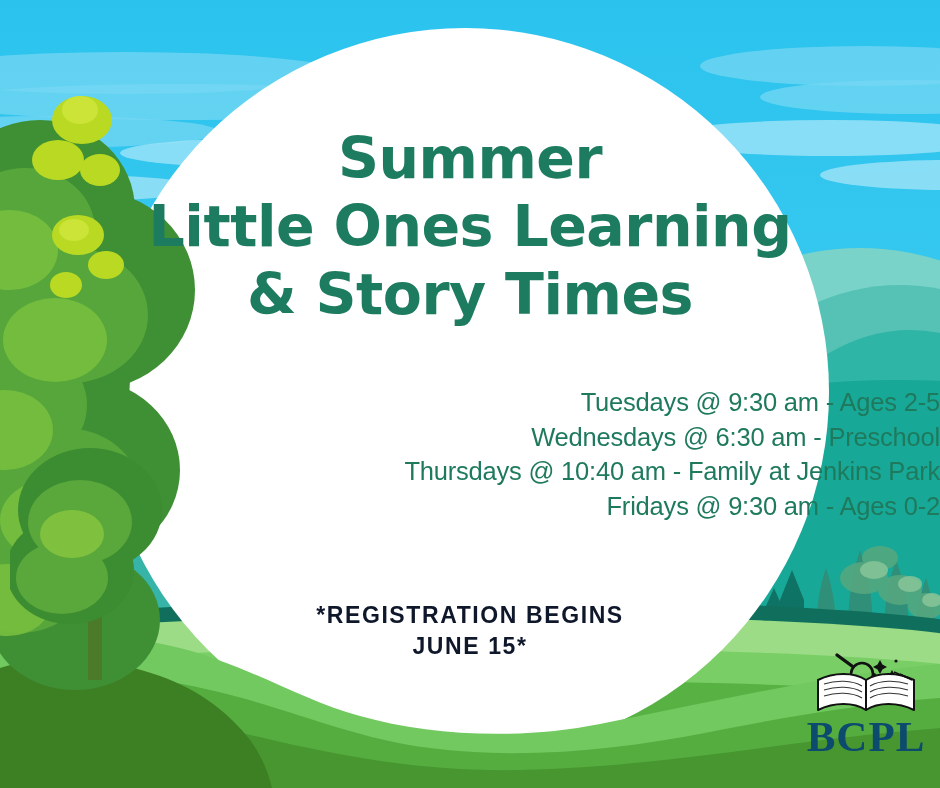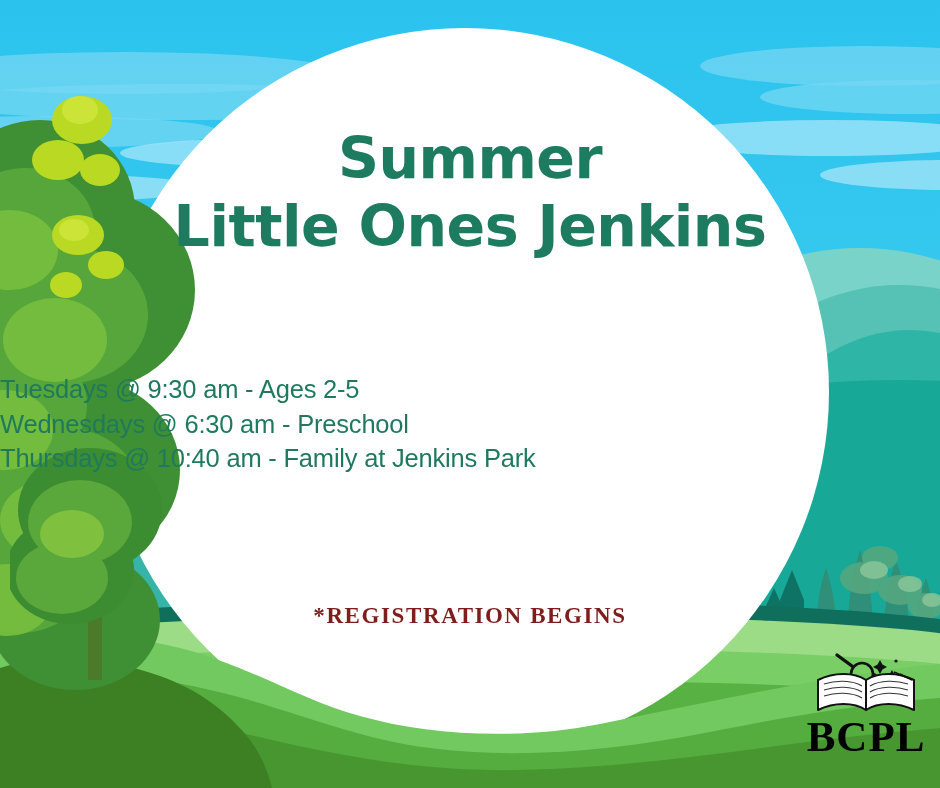--- a/index.html
+++ b/index.html
@@ -75,40 +75,40 @@
     font-size: 57px;
     line-height: 68px;
     letter-spacing: -0.5px;
   }
   .title .l1 { font-size: 57px; display:block; }
   .title .l2 { font-size: 57px; display:block; }
   .title .l3 { font-size: 57px; display:block; }
 
   .schedule {
     position: absolute;
-    top: 372px;
-    left: 0;
-    width: 940px;
-    text-align: left;
+    top: 385px;
+    left: 0;
+    width: 940px;
+    text-align: right;
     color: #1f7a5d;
     font-family: "Liberation Sans", sans-serif;
     font-size: 25.5px;
     line-height: 34.5px;
     letter-spacing: -0.2px;
   }
   .schedule .line { display: block; white-space: nowrap; }
 
   .registration {
     position: absolute;
     top: 600px;
     left: 0;
     width: 940px;
     text-align: center;
-    color: #7f1d1d;
-    font-family: Liberation Serif, serif;
+    color: #0f172a;
+    font-family: Liberation Sans, sans-serif;
     font-weight: bold;
     font-size: 23px;
     line-height: 31px;
     letter-spacing: 1.6px;
   }
   .registration .line { display: block; }
 
   
   .logo {
     position: absolute;
@@ -120,21 +120,21 @@
   .logo-word {
     position: absolute;
     left: 0;
     top: 62px;
     width: 136px;
     text-align: center;
     font-family: "Liberation Serif", serif;
     font-weight: bold;
     font-size: 43px;
     letter-spacing: 1px;
-    color: #000000;
+    color: #0c4a6e;
     line-height: 46px;
   }
 </style>
 </head>
 <body>
 
 <div id="poster">
 
   <div class="sky"></div>
 
@@ -245,31 +245,34 @@
       <ellipse cx="52" cy="148" rx="46" ry="36"></ellipse>
     </g>
     <g fill="#86c63f" opacity=".85">
       <ellipse cx="62" cy="104" rx="32" ry="24"></ellipse>
     </g>
   </svg>
 
   <div class="content">
     <div class="title">
       <span class="l1">Summer</span>
-      <span class="l2">Little Ones Jenkins</span>
+      <span class="l2">Little Ones Learning</span>
+      <span class="l3">&amp; Story Times</span>
     </div>
 
     <div class="schedule">
       <span class="line">Tuesdays @ 9:30 am - Ages 2-5</span>
       <span class="line">Wednesdays @ 6:30 am - Preschool</span>
       <span class="line">Thursdays @ 10:40 am - Family at Jenkins Park</span>
+      <span class="line">Fridays @ 9:30 am - Ages 0-2</span>
     </div>
 
     <div class="registration">
       <span class="line">*REGISTRATION BEGINS</span>
+      <span class="line">JUNE 15*</span>
     </div>
   </div>
 
   <div class="logo">
     <svg style="position:absolute; left:6px; top:-2px;" width="124" height="70" viewBox="0 0 124 70">
 
       <g fill="#111111">
         <path d="M76 10 l2.4 4.6 4.6 2.4 -4.6 2.4 -2.4 4.6 -2.4 -4.6 -4.6 -2.4 4.6 -2.4 Z"></path>
         <path d="M88 20 l1.6 3 3 1.6 -3 1.6 -1.6 3 -1.6 -3 -3 -1.6 3 -1.6 Z"></path>
         <circle cx="70" cy="25" r="2"></circle>

